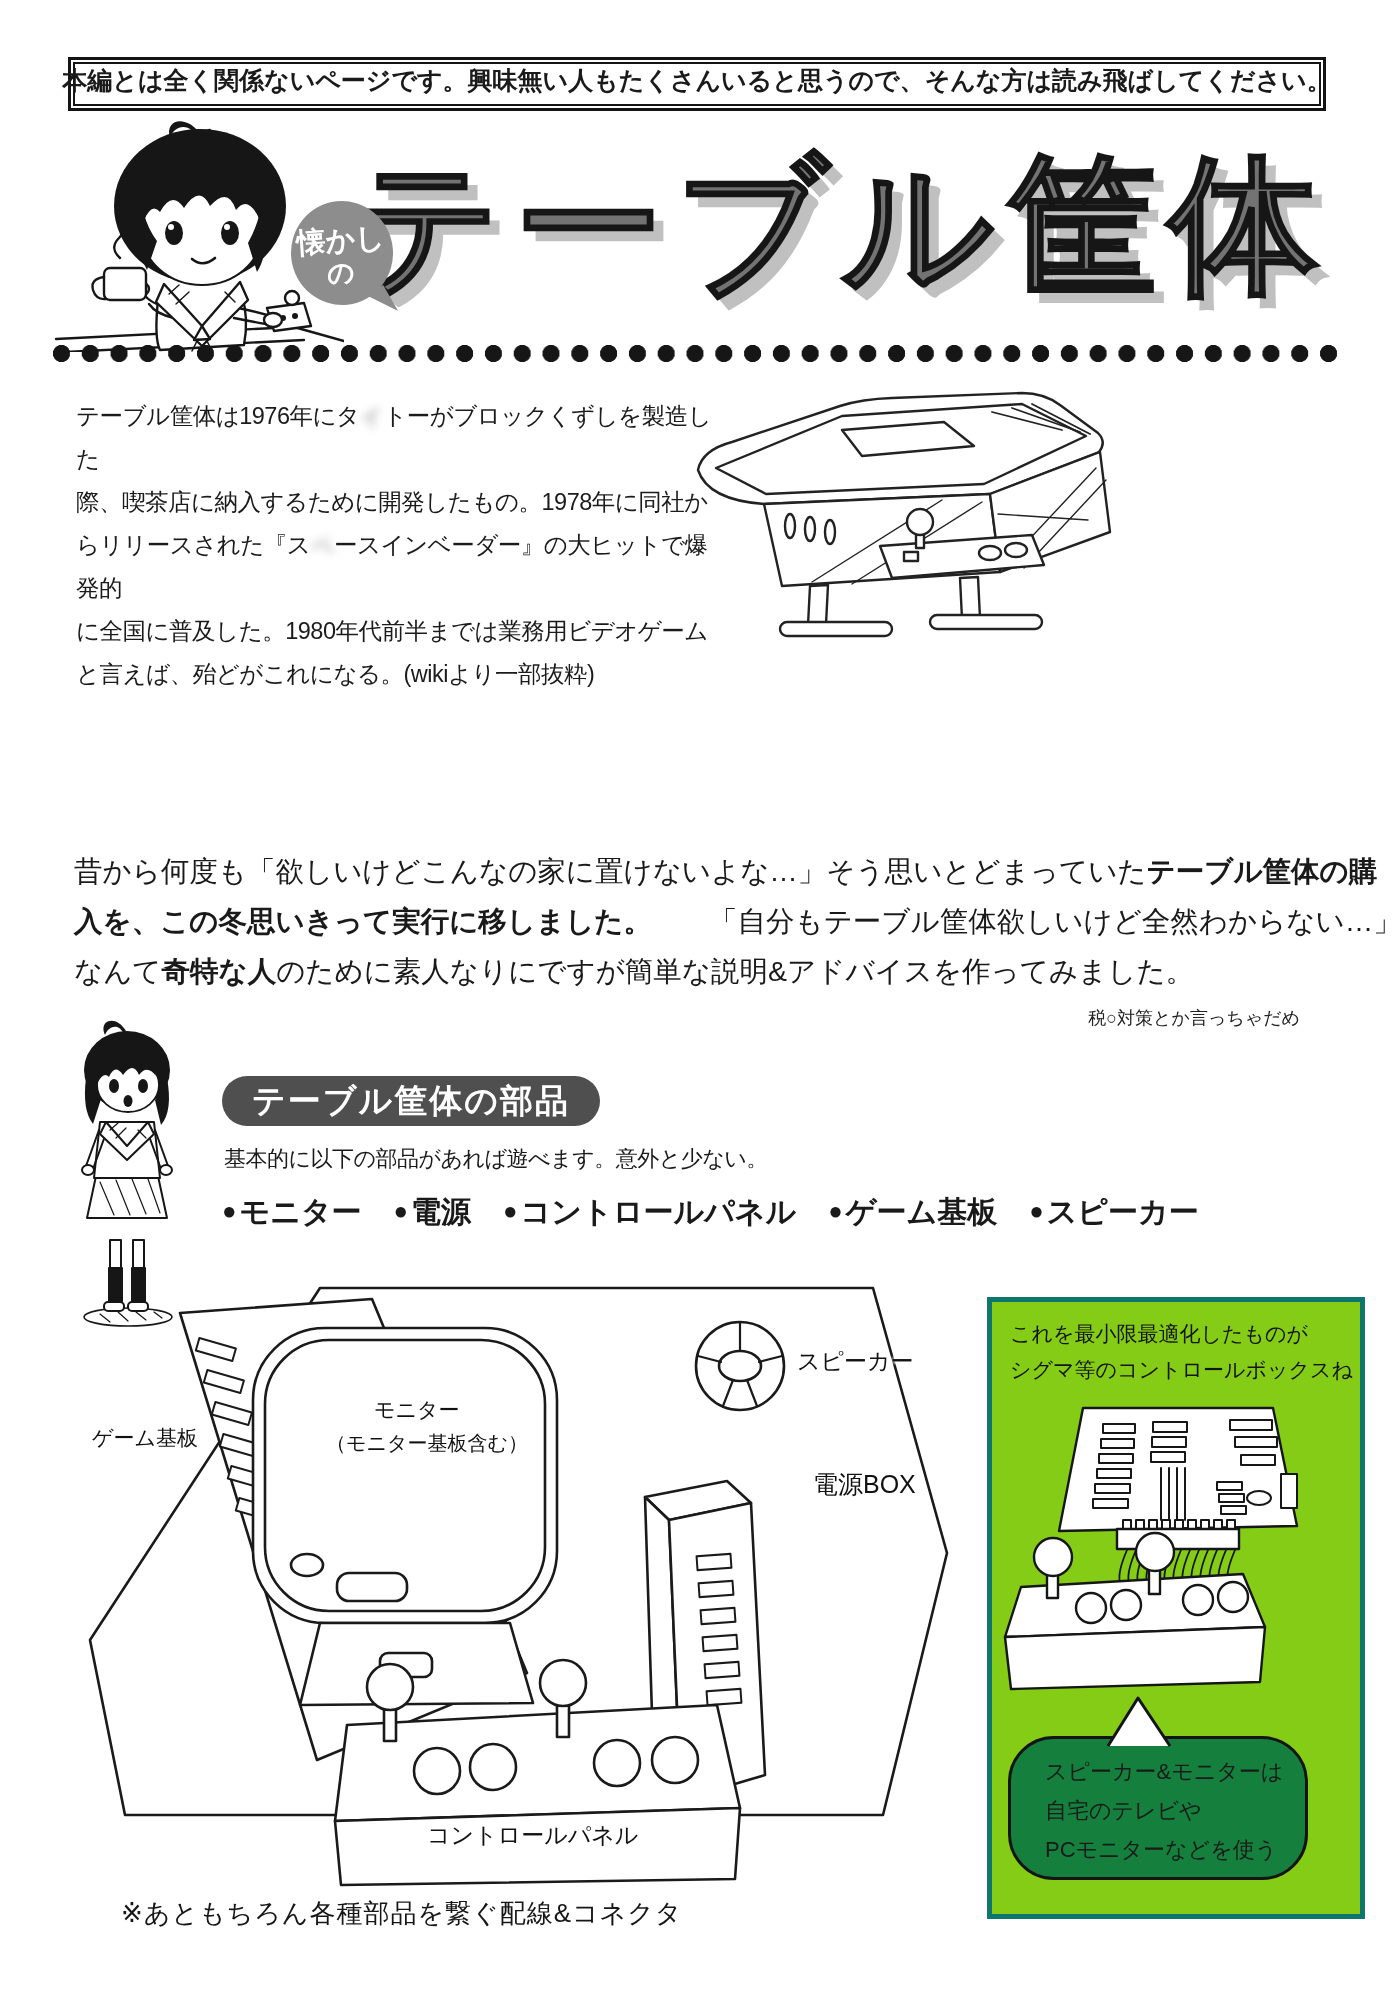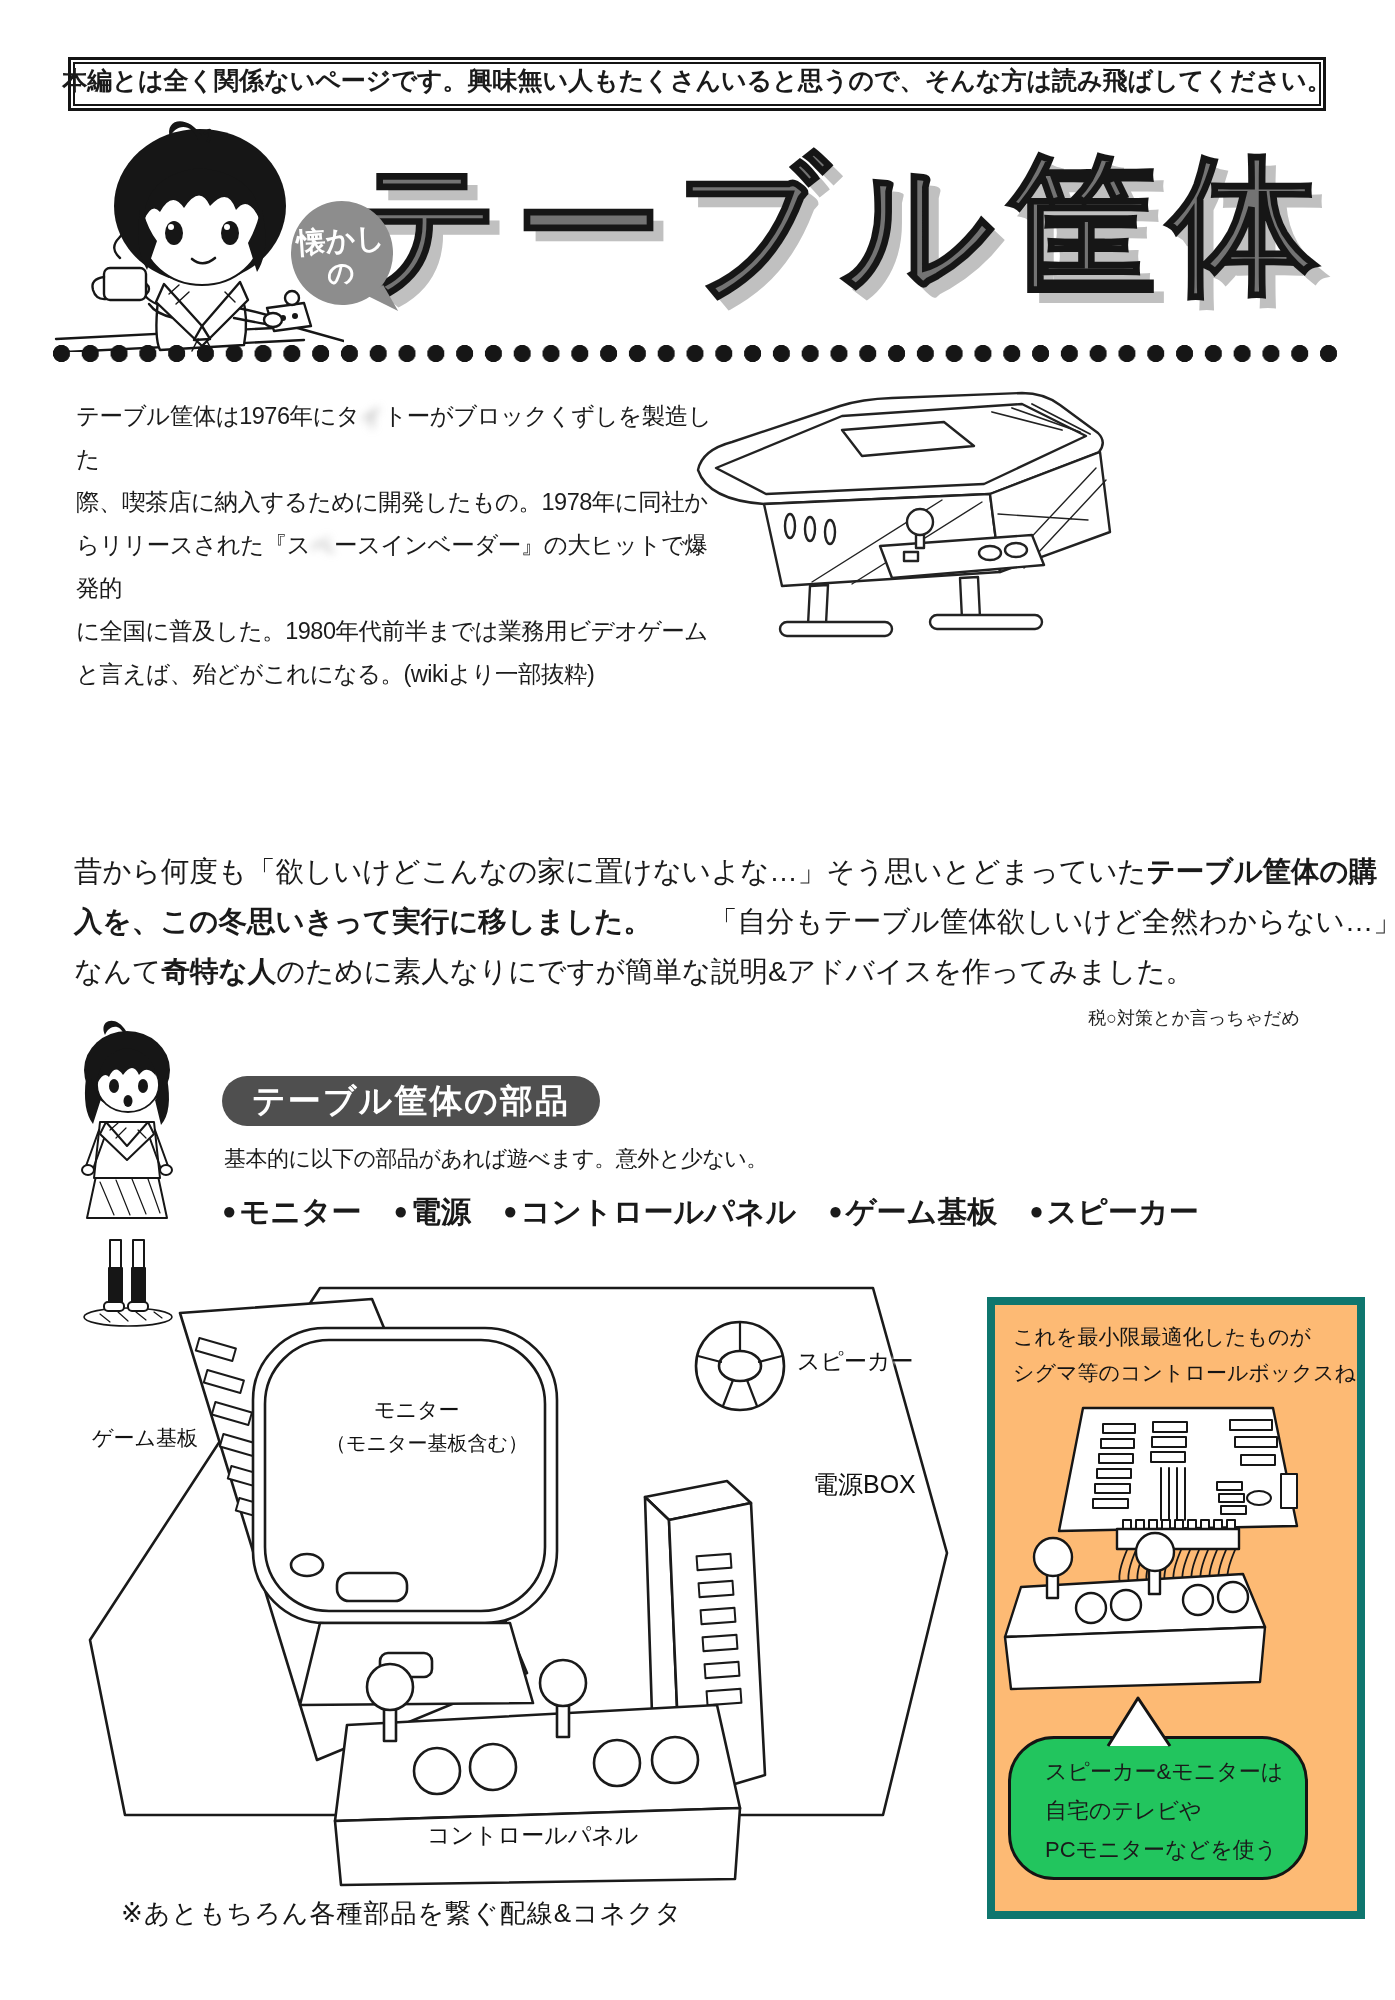--- a/index.html
+++ b/index.html
@@ -54,24 +54,24 @@
   .dlabel{position:absolute;font-size:21px;color:#111;white-space:nowrap;text-shadow:0 0 4px #fff,0 0 4px #fff,0 0 4px #fff;}
   .lbl-game-board{left:92px;top:1424px;}
   .lbl-monitor{left:374px;top:1396px;}
   .lbl-monitor-sub{left:326px;top:1430px;font-size:20px;}
   .lbl-speaker{left:797px;top:1346px;font-size:23px;}
   .lbl-power{left:784px;top:1468px;font-size:25px;margin-left:29px;}
   .lbl-cp{left:427px;top:1820px;font-size:23px;}
   .footnote{position:absolute;left:121px;top:1896px;font-size:26px;letter-spacing:1px;color:#161616;white-space:nowrap;}
 
   
-  .sidepanel{position:absolute;left:987px;top:1297px;width:378px;height:622px;border:8px solid #0f766e;background:#fdba74;}
+  .sidepanel{position:absolute;left:987px;top:1297px;width:378px;height:622px;border:5px solid #0f766e;background:#84cc16;}
   .sidepanel .cap{position:absolute;left:18px;top:14px;font-size:21px;line-height:36px;white-space:nowrap;color:#141414;}
   .cbox{position:absolute;left:995px;top:1392px;}
-  .bubble{position:absolute;left:1008px;top:1736px;width:300px;height:144px;border:3px solid #141414;border-radius:46px;background:#22c55e;padding:13px 0 0 34px;font-size:22px;line-height:39px;white-space:nowrap;}
+  .bubble{position:absolute;left:1008px;top:1736px;width:300px;height:144px;border:3px solid #141414;border-radius:46px;background:#15803d;padding:13px 0 0 34px;font-size:22px;line-height:39px;white-space:nowrap;}
   .pointer{position:absolute;left:1100px;top:1692px;}
 </style>
 </head>
 <body>
 
 <div class="page">
 
   <div class="banner">
     <div class="banner-inner">
       <span>本編とは全く関係ないページです。興味無い人もたくさんいると思うので、そんな方は読み飛ばしてください。</span>

